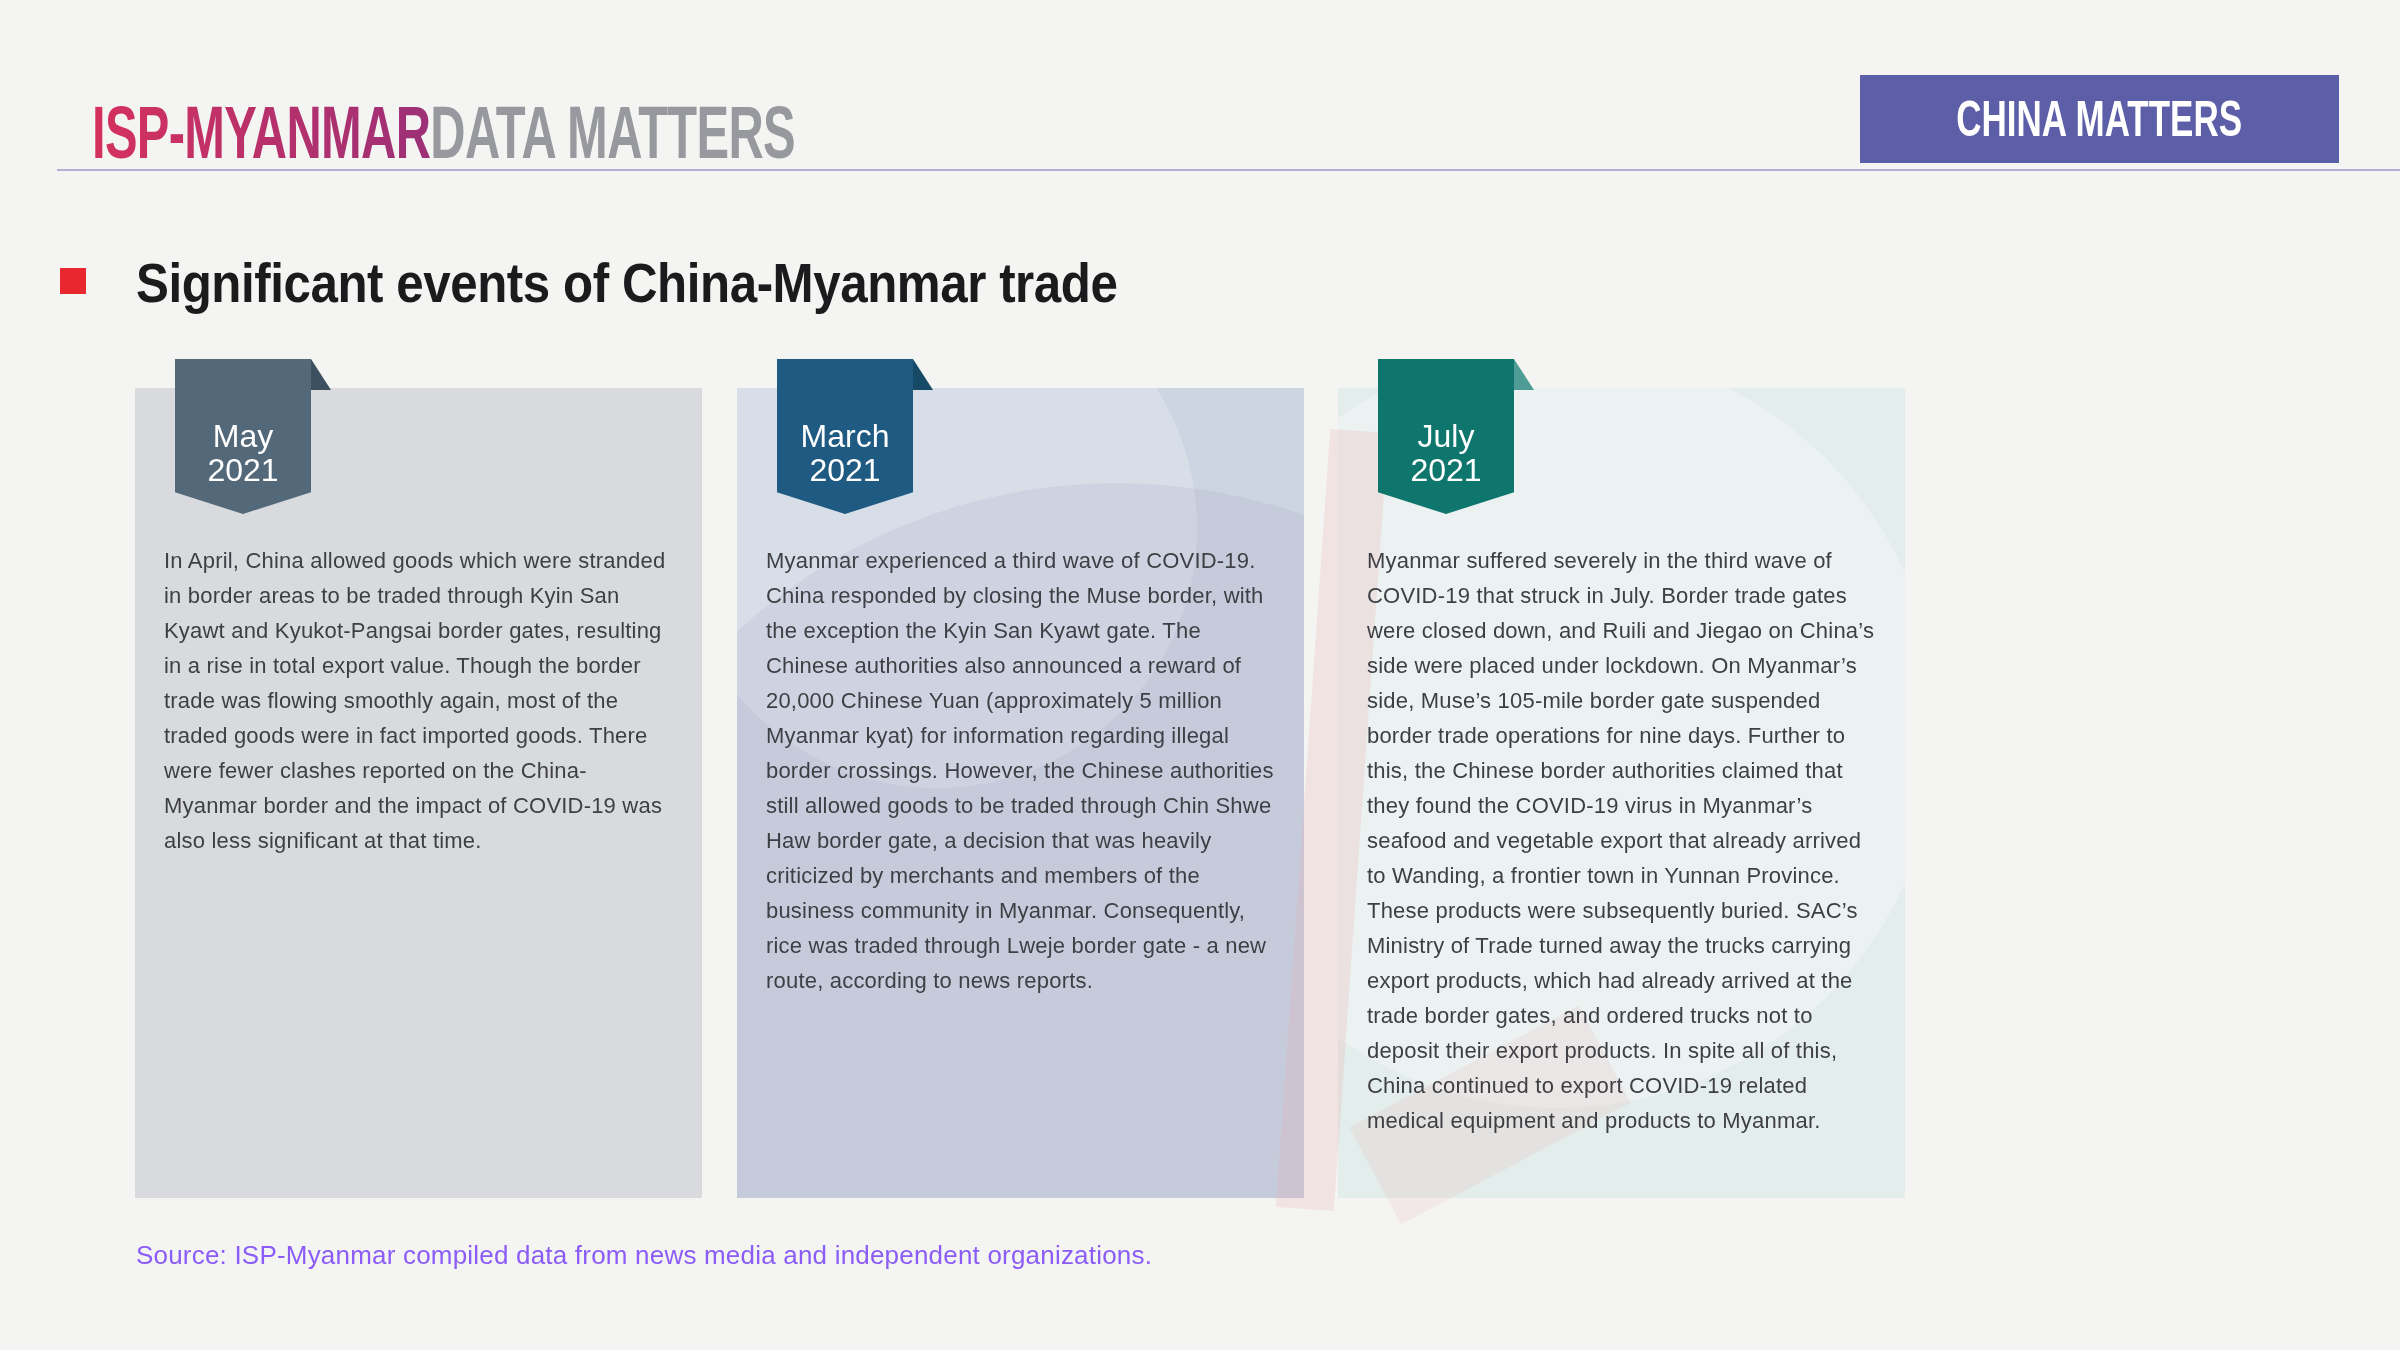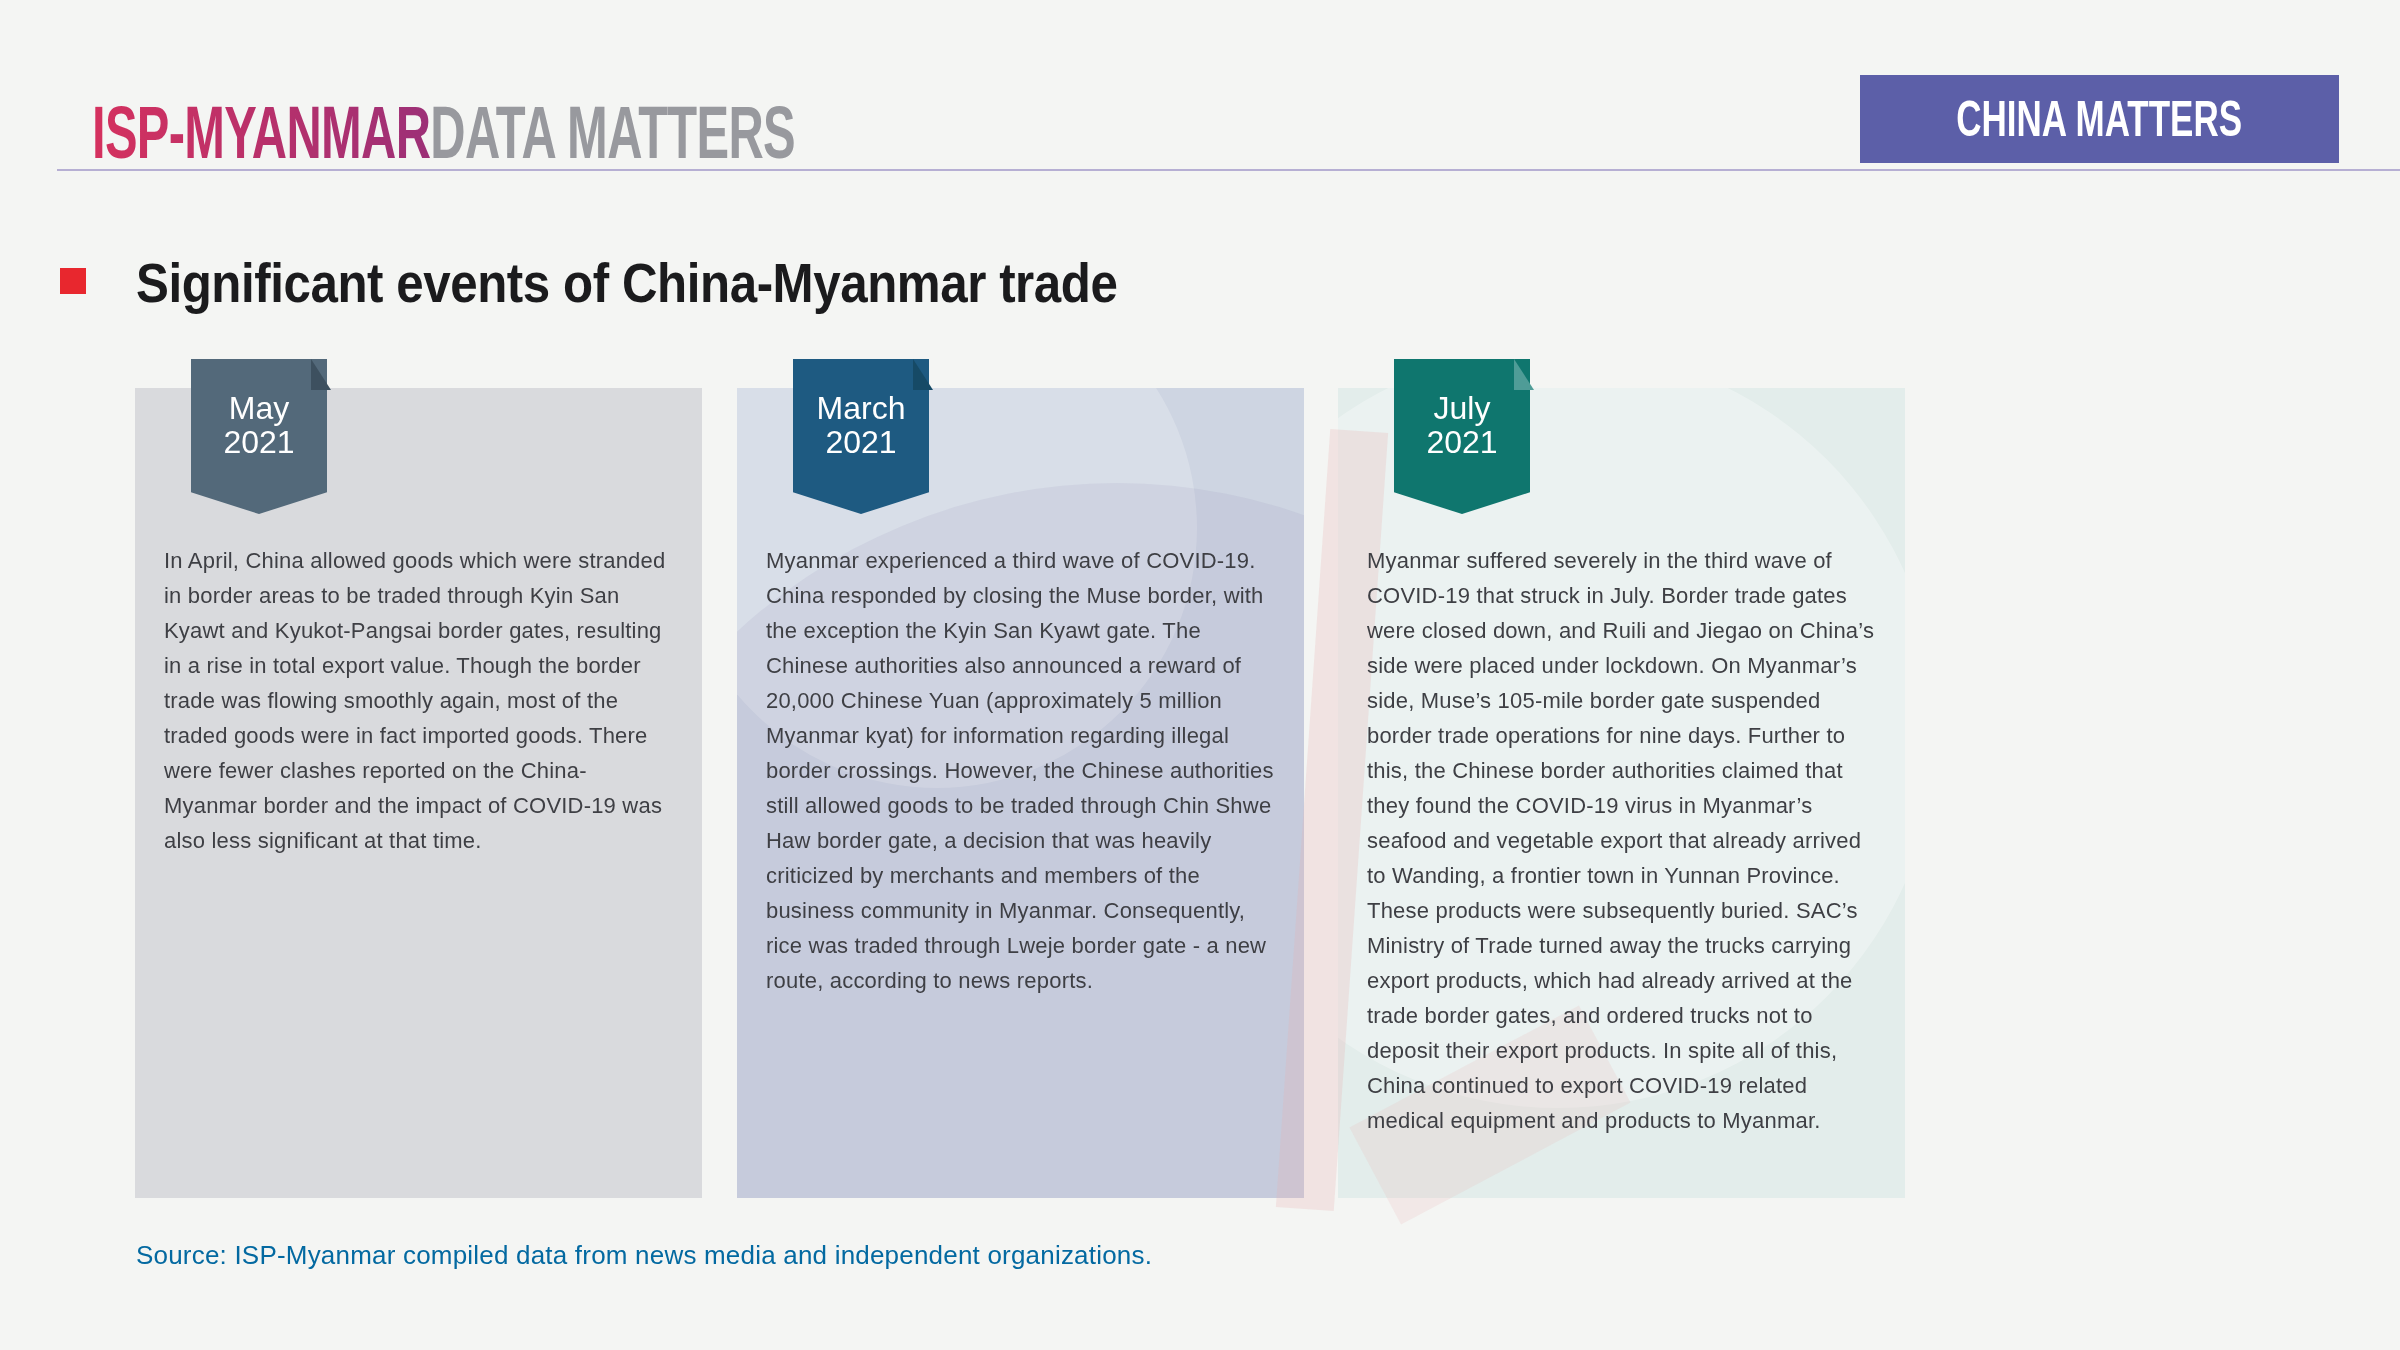--- a/index.html
+++ b/index.html
@@ -66,21 +66,21 @@
   }
   
   .ribbon{
     position:absolute;left:40px;top:-29px;width:156px;height:155px;z-index:4;
   }
   .ribbon-body{
     position:absolute;left:0;top:0;width:136px;height:155px;
     clip-path:polygon(0 0,100% 0,100% 86%,50% 100%,0 86%);
     color:#ffffff;text-align:center;
     font-size:32px;line-height:34px;
-    padding-top:32px;box-sizing:border-box;margin-left:16px;
+    padding-top:60px;box-sizing:border-box;
   }
   .ribbon-fold{
     position:absolute;left:136px;top:0;width:20px;height:31px;
     clip-path:polygon(0 0,100% 100%,0 100%);
   }
   
   .wm-circle-2{
     position:absolute;left:-180px;top:95px;width:1120px;height:1120px;border-radius:50%;
     background:rgba(125,120,162,0.10);
   }
@@ -98,21 +98,21 @@
     transform:rotate(4deg);z-index:2;
   }
   .wm-pink-wedge{
     position:absolute;left:1360px;top:1060px;width:260px;height:110px;
     background:rgba(233,178,178,0.18);
     transform:rotate(-28deg);z-index:2;
   }
   
   .source-note{
     position:absolute;left:136px;top:1240px;
-    font-size:26px;color:#0369a1;letter-spacing:0.2px;
+    font-size:26px;color:#8b5cf6;letter-spacing:0.2px;
   }
 </style>
 </head>
 <body>
 
 <div class="page" style="background: rgb(244, 245, 243);">
 
   <div class="brand">
     <span class="brand-primary">ISP-MYANMAR</span><span class="brand-secondary">DATA MATTERS</span>
   </div>

